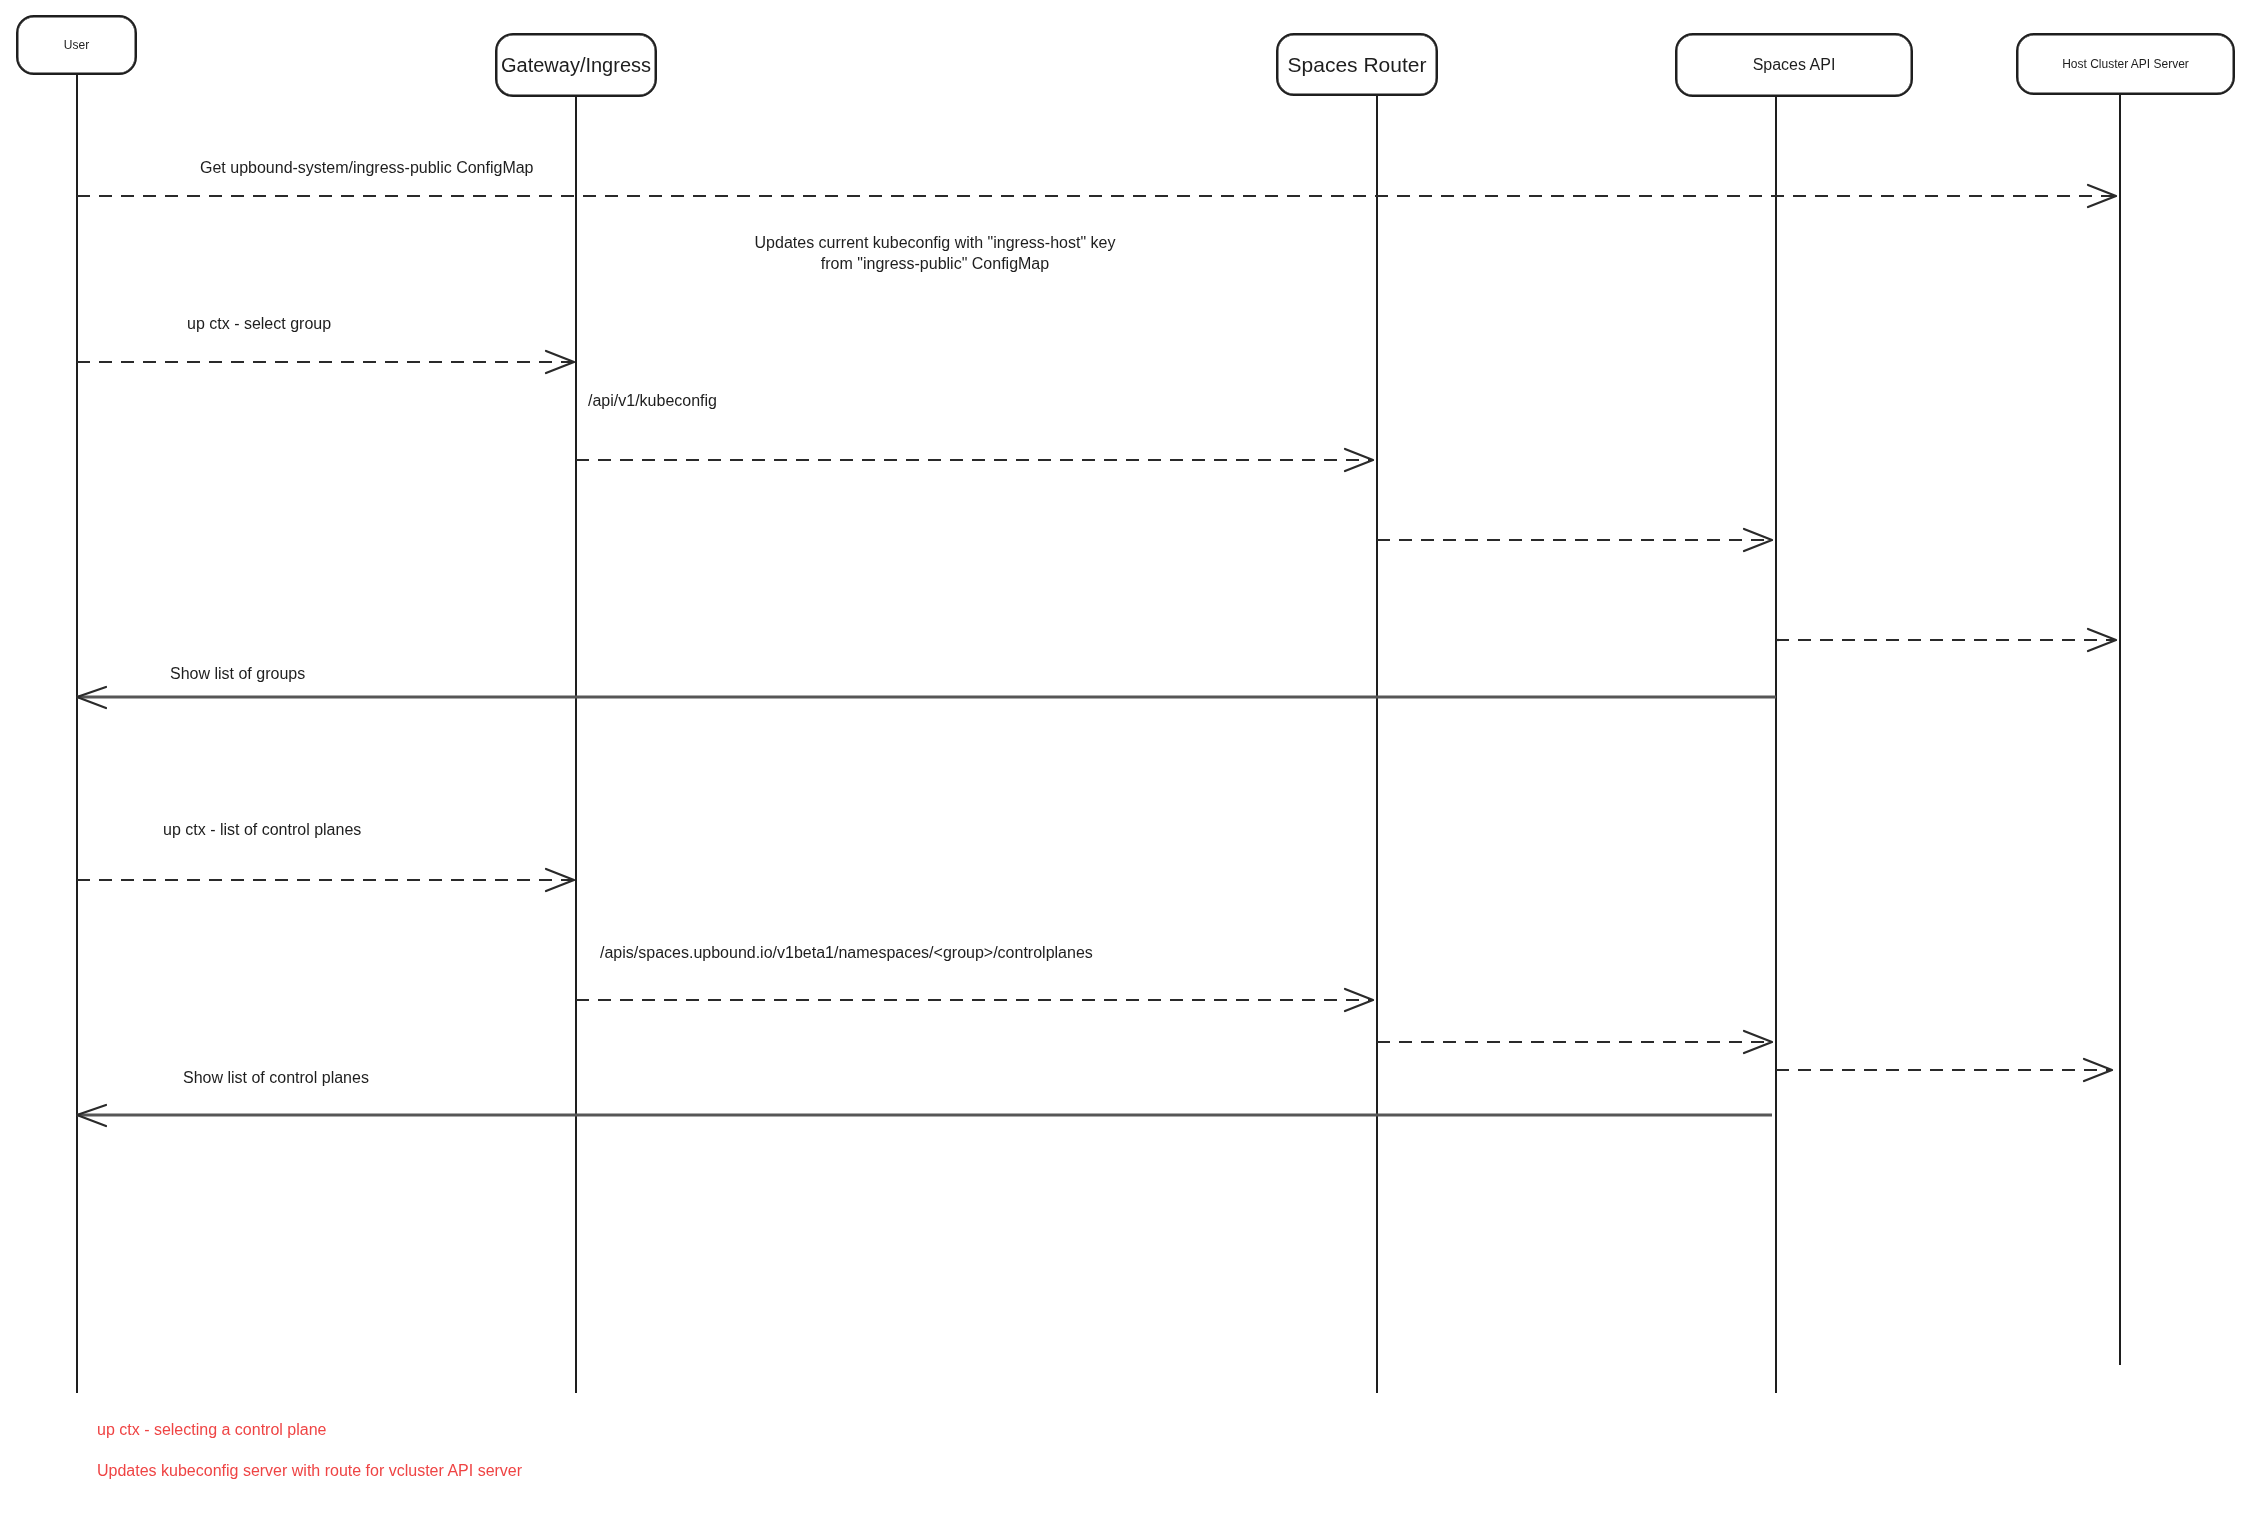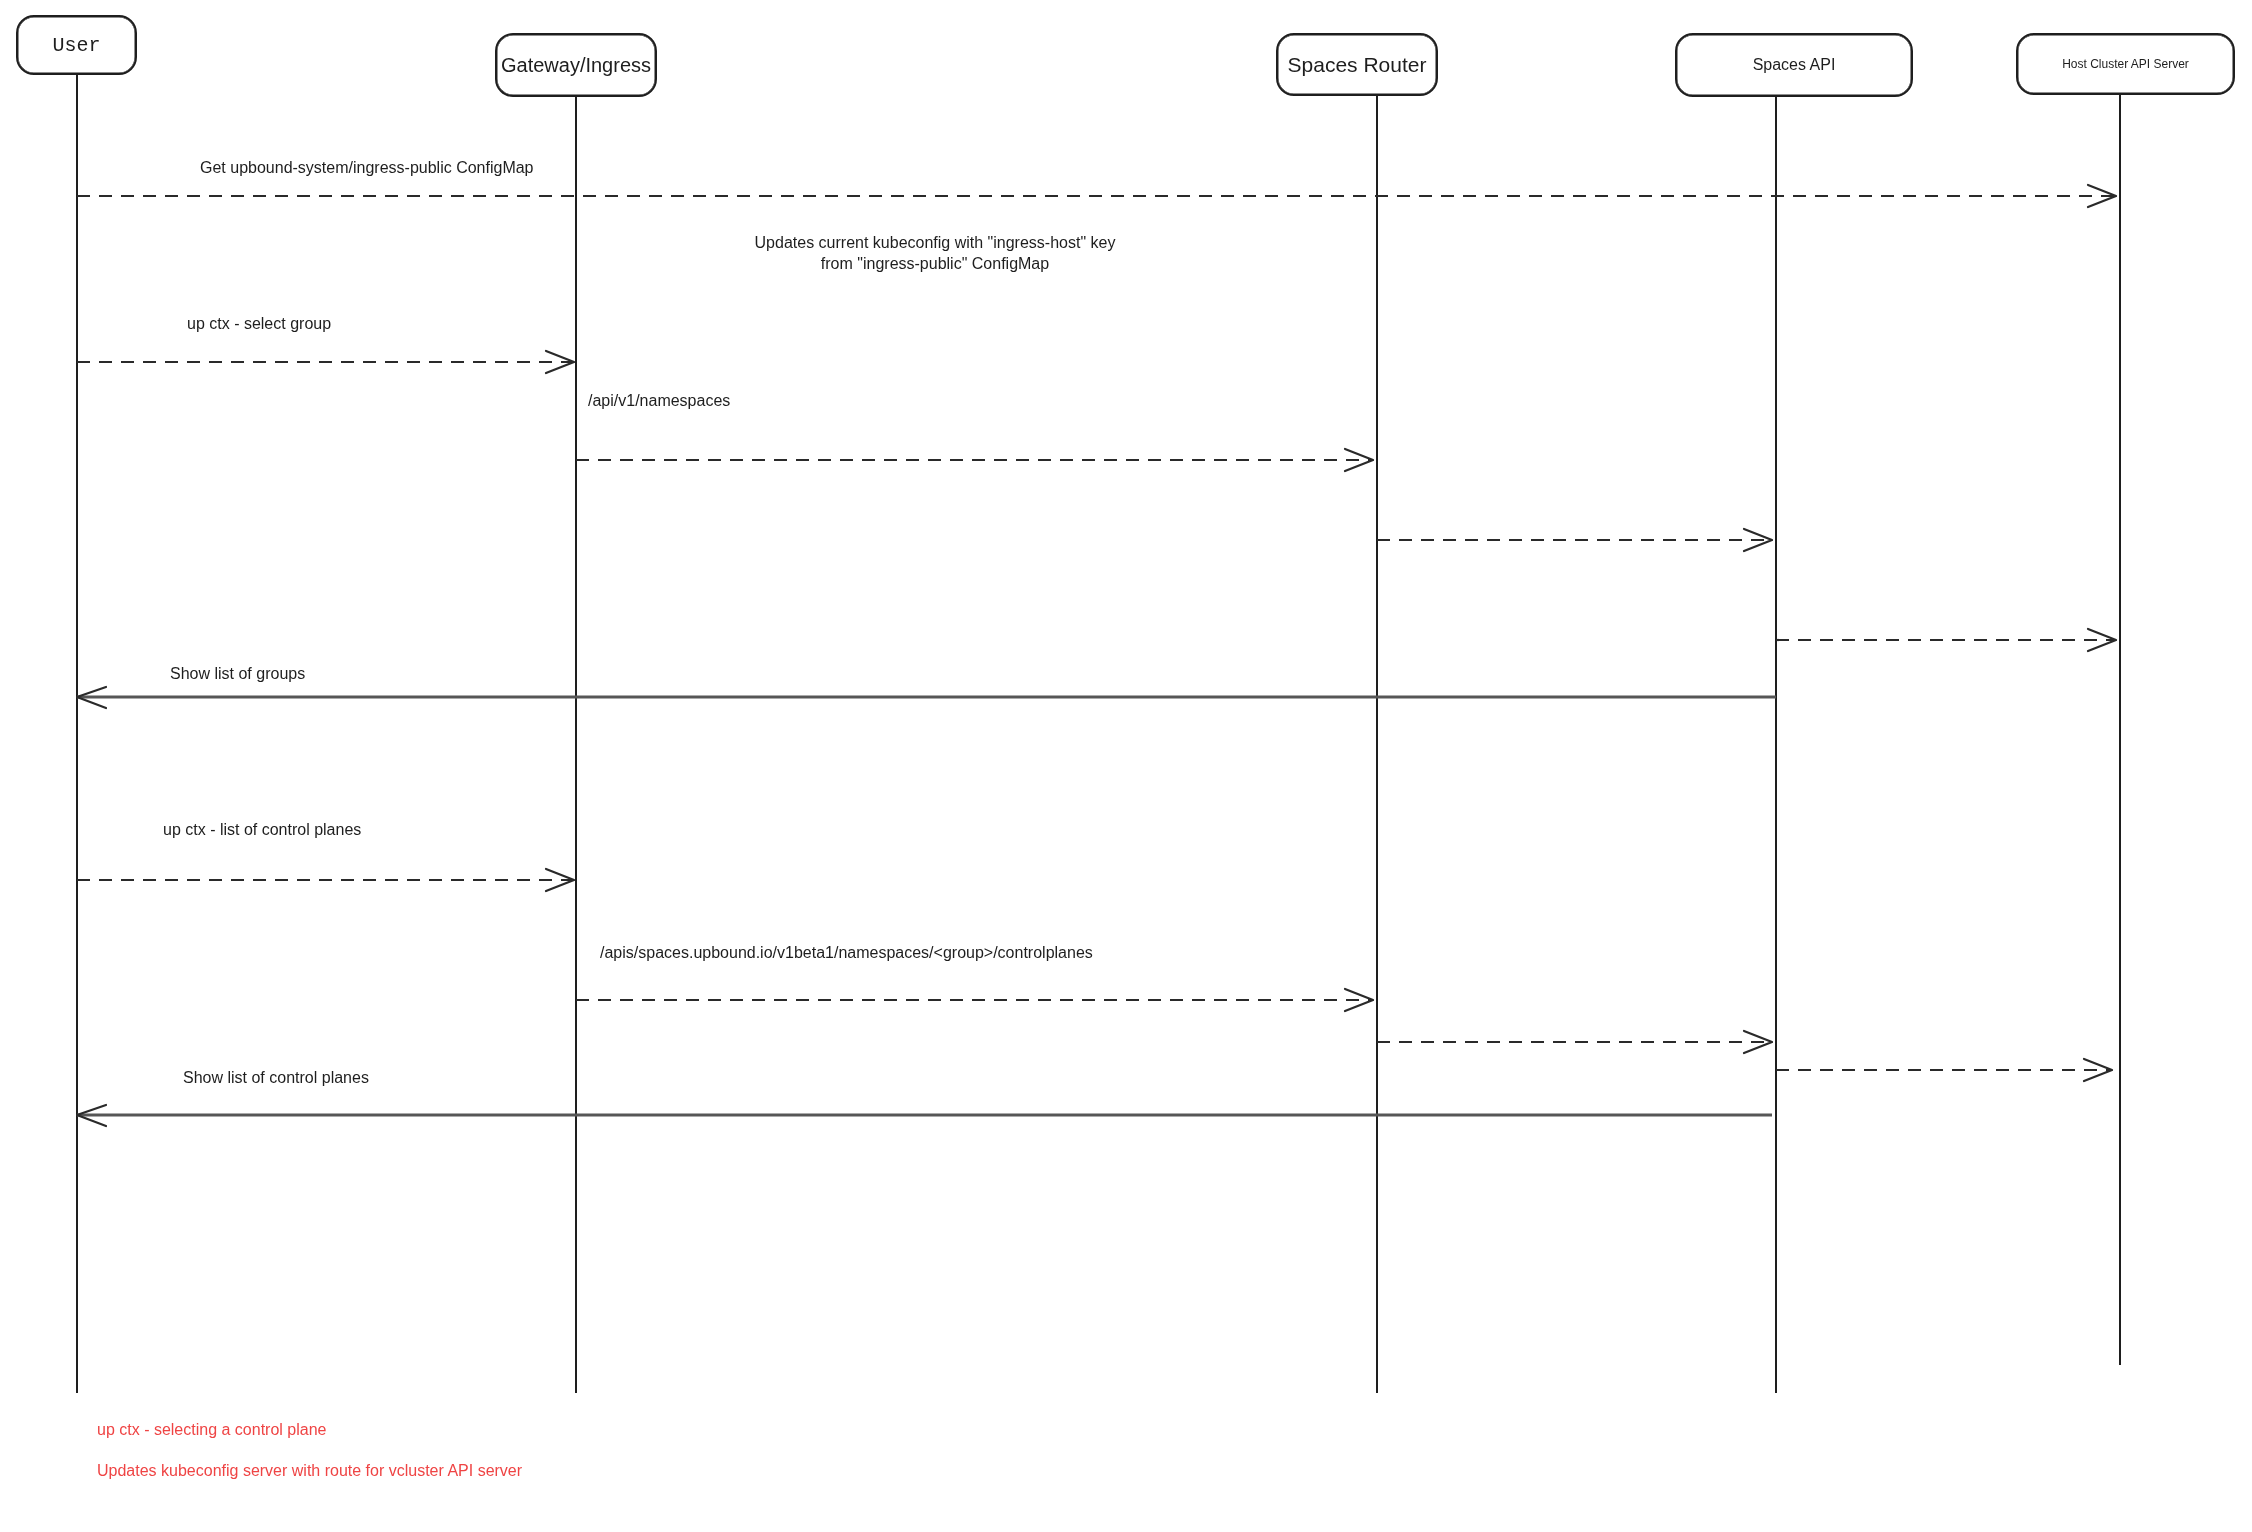--- a/index.html
+++ b/index.html
@@ -55,37 +55,37 @@
       <polyline points="1345,989 1373,1000 1345,1011" fill="none" stroke="#2a2a2a" stroke-width="2.2" stroke-linecap="round" stroke-linejoin="round"></polyline>
       <line x1="1377" y1="1042" x2="1772" y2="1042" stroke="#2a2a2a" stroke-width="2.2" stroke-dasharray="13 9"></line>
       <polyline points="1744,1031 1772,1042 1744,1053" fill="none" stroke="#2a2a2a" stroke-width="2.2" stroke-linecap="round" stroke-linejoin="round"></polyline>
       <line x1="1776" y1="1070" x2="2112" y2="1070" stroke="#2a2a2a" stroke-width="2.2" stroke-dasharray="13 9"></line>
       <polyline points="2084,1059 2112,1070 2084,1081" fill="none" stroke="#2a2a2a" stroke-width="2.2" stroke-linecap="round" stroke-linejoin="round"></polyline>
       <line x1="1772" y1="1115" x2="77" y2="1115" stroke="#565656" stroke-width="3"></line>
       <polyline points="106,1105 77,1115 106,1126" fill="none" stroke="#2a2a2a" stroke-width="2.2" stroke-linecap="round" stroke-linejoin="round"></polyline>
     </svg>
   <div id="labels">
       <div class="actor-box" style="left: 16px; top: 15px; width: 121px; height: 60px;">
-        <span class="actor-label" style="font-size: 20px; font-family: Liberation Mono, monospace;">User</span>
+        <span class="actor-label" style="font-size: 12px;">User</span>
       </div>
       <div class="actor-box" style="left: 495px; top: 33px; width: 162px; height: 64px;">
         <span class="actor-label" style="font-size: 20px;">Gateway/Ingress</span>
       </div>
       <div class="actor-box" style="left: 1276px; top: 33px; width: 162px; height: 63px;">
         <span class="actor-label" style="font-size: 21px;">Spaces Router</span>
       </div>
       <div class="actor-box" style="left: 1675px; top: 33px; width: 238px; height: 64px;">
         <span class="actor-label" style="font-size: 16px;">Spaces API</span>
       </div>
       <div class="actor-box" style="left: 2016px; top: 33px; width: 219px; height: 62px;">
         <span class="actor-label" style="font-size: 12px;">Host Cluster API Server</span>
       </div>
       <div class="msg-label" style="left: 200px; top: 168px;">Get upbound-system/ingress-public ConfigMap</div>
       <div class="msg-label" style="left: 187px; top: 324px;">up ctx - select group</div>
-      <div class="msg-label" style="left: 588px; top: 401px;">/api/v1/namespaces</div>
+      <div class="msg-label" style="left: 588px; top: 401px;">/api/v1/kubeconfig</div>
       <div class="msg-label" style="left: 170px; top: 674px;">Show list of groups</div>
       <div class="msg-label" style="left: 163px; top: 830px;">up ctx - list of control planes</div>
       <div class="msg-label" style="left: 600px; top: 953px;">/apis/spaces.upbound.io/v1beta1/namespaces/&lt;group&gt;/controlplanes</div>
       <div class="msg-label" style="left: 183px; top: 1078px;">Show list of control planes</div>
       <div class="note-block" style="left: 935px; top: 232px;">
         <div>Updates current kubeconfig with "ingress-host" key</div>
         <div>from "ingress-public" ConfigMap</div>
       </div>
       <div class="footnote" style="left: 97px; top: 1430px;">up ctx - selecting a control plane</div>
       <div class="footnote" style="left: 97px; top: 1471px;">Updates kubeconfig server with route for vcluster API server</div>

